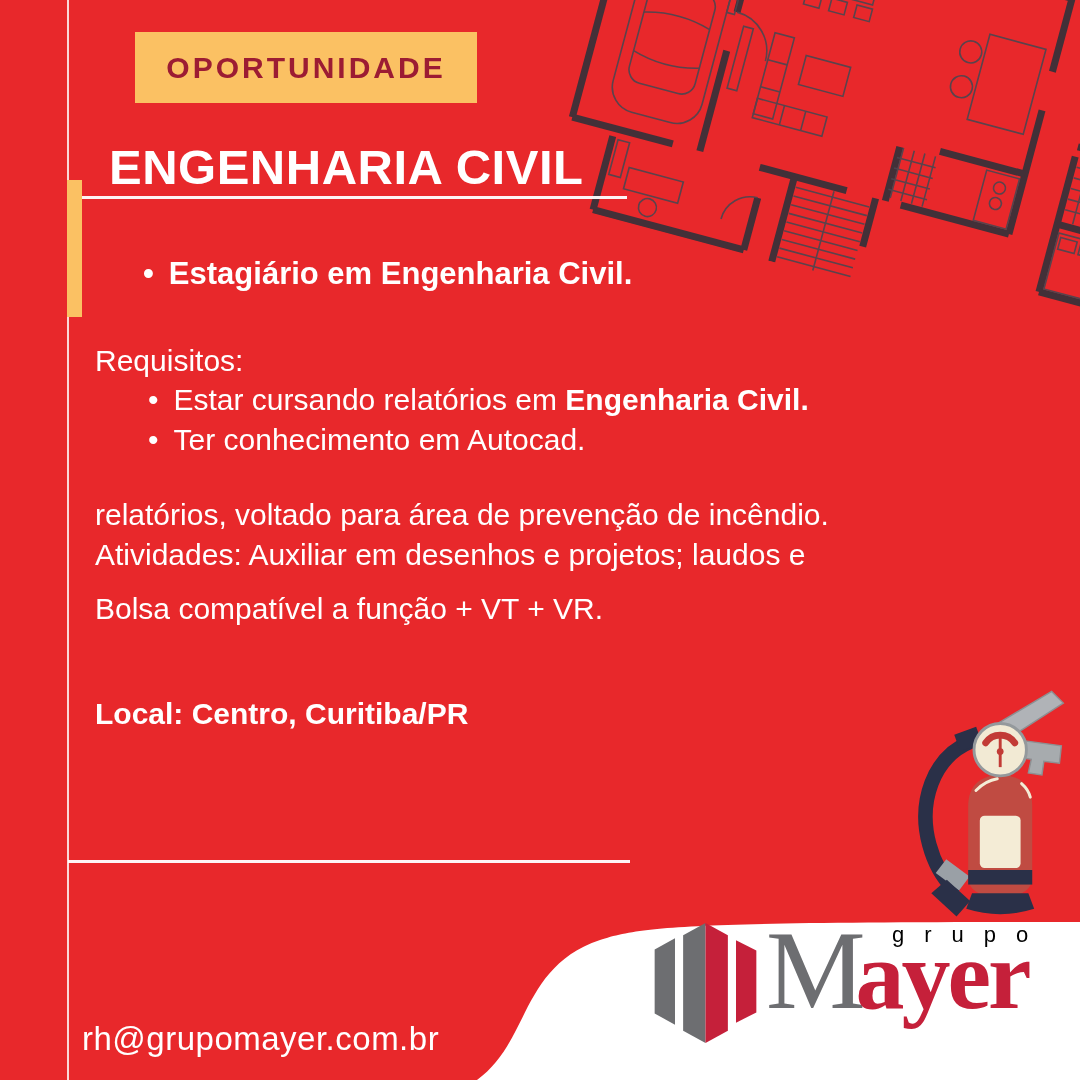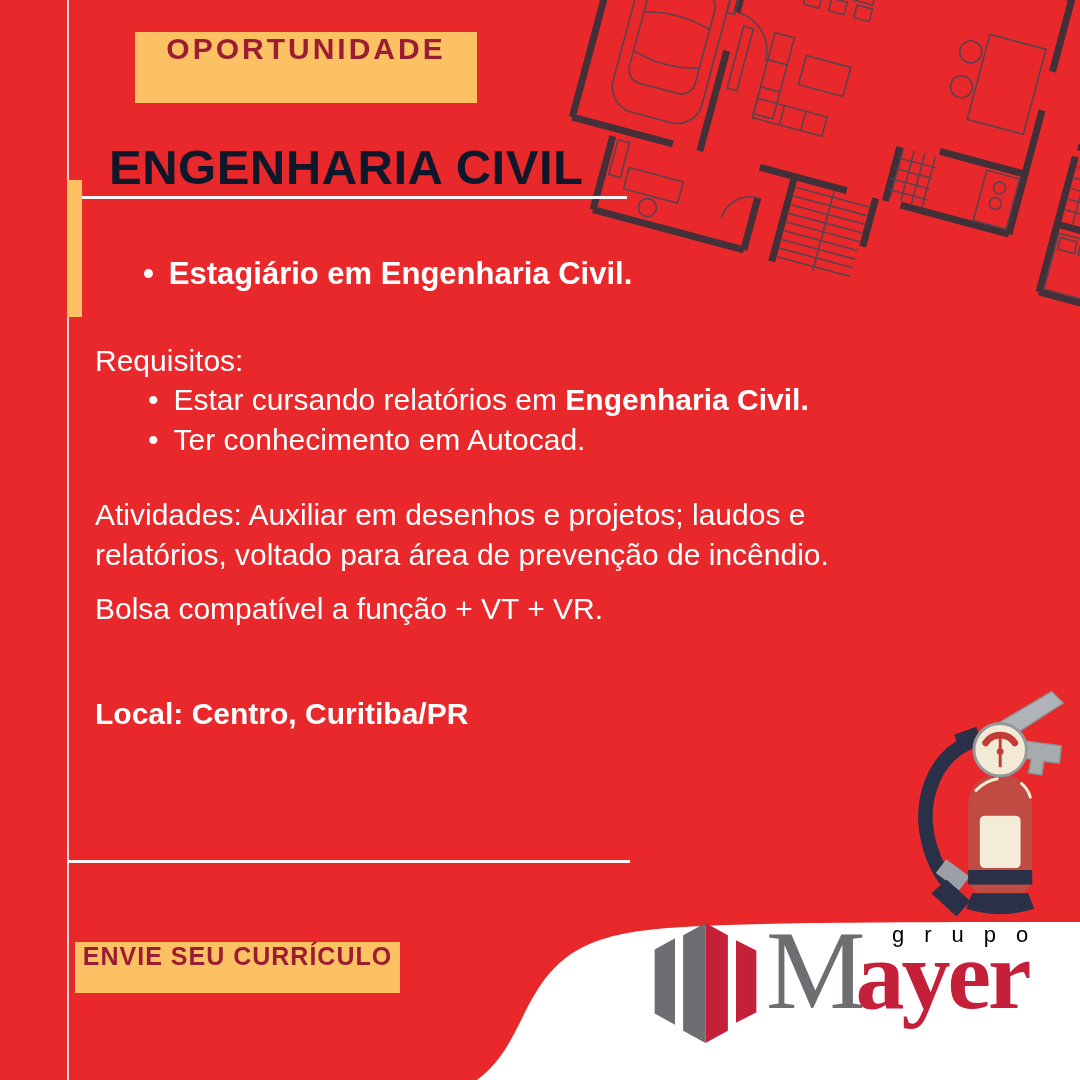--- a/index.html
+++ b/index.html
@@ -10,25 +10,25 @@
   }
   
   .vline{position:absolute;left:67px;top:0;width:2px;height:1080px;background:rgba(255,255,255,.82);}
   .rule{position:absolute;height:3px;background:rgba(255,255,255,.95);}
   .rule.top{left:68px;top:196px;width:559px;}
   .rule.bottom{left:68px;top:860px;width:562px;}
   .accent-bar{position:absolute;left:67px;top:180px;width:15px;height:137px;background:#fbc163;}
 
   
   .badge{position:absolute;background:#fbc163;color:#9c1c33;font-weight:bold;
-         display:flex;align-items:flex-start;justify-content:center;}
+         display:flex;align-items:center;justify-content:center;}
   .badge.top-badge{left:135px;top:32px;width:342px;height:71px;font-size:30px;letter-spacing:3px;}
   .badge.cta-badge{left:75px;top:942px;width:325px;height:51px;font-size:25px;letter-spacing:1px;}
 
-  .title{position:absolute;left:109px;top:139px;color:#0f172a;font-size:49px;font-weight:bold;letter-spacing:.5px;white-space:nowrap;}
+  .title{position:absolute;left:109px;top:139px;color:#ffffff;font-size:49px;font-weight:bold;letter-spacing:.5px;white-space:nowrap;}
 
   .body-text{position:absolute;color:#fff;font-size:30px;line-height:40px;white-space:nowrap;}
   .bullet-row{display:flex;align-items:baseline;}
   .bullet-row .dot{margin-right:15px;}
   .pos-row{left:143px;top:254px;font-size:31px;font-weight:bold;}
   .req-label{left:95px;top:341px;}
   .req-item-1{left:148px;top:380px;}
   .req-item-2{left:148px;top:420px;}
   .atividades{left:95px;top:495px;}
   .bolsa{left:95px;top:589px;}
@@ -161,22 +161,22 @@
   <div class="body-text req-item-1 bullet-row">
     <span class="dot">•</span>
     <span><span>Estar cursando relatórios em </span><b>Engenharia Civil.</b></span>
   </div>
   <div class="body-text req-item-2 bullet-row">
     <span class="dot">•</span>
     <span><span>Ter conhecimento em Autocad.</span><b></b></span>
   </div>
 
   <div class="body-text atividades">
+    <div>relatórios, voltado para área de prevenção de incêndio.</div>
     <div>Atividades: Auxiliar em desenhos e projetos; laudos e</div>
-    <div>relatórios, voltado para área de prevenção de incêndio.</div>
   </div>
 
   <div class="body-text bolsa">Bolsa compatível a função + VT + VR.</div>
   <div class="body-text local">Local: Centro, Curitiba/PR</div>
 
   <div class="rule bottom"></div>
 
   <div class="extinguisher">
     <svg width="165" height="236" viewBox="0 0 170 240">
       <path d="M64,56 C26,72 10,118 22,162 C28,184 36,196 46,206" stroke="#2a3048" stroke-width="15" fill="none" stroke-linecap="round"></path>
@@ -196,23 +196,21 @@
       <path d="M80,57 A18,18 0 0 1 110,57" stroke="#c23b36" stroke-width="7" fill="none" stroke-linecap="round"></path>
       <line x1="95" y1="50" x2="95" y2="82" stroke="#c23b36" stroke-width="3"></line>
       <circle cx="95" cy="66" r="3.5" fill="#c23b36"></circle>
     </svg>
   </div>
 
   <svg class="bottom-curve" viewBox="0 0 620 158" preserveAspectRatio="none">
     <path d="M17,158 C70,120 60,45 140,18 C185,3 240,0 620,0 L620,158 Z" fill="#ffffff"></path>
   </svg>
 
-  <div class="badge cta-badge">
-    <span>ENVIE SEU CURRÍCULO</span>
-  </div>
+  <div class="email">rh@grupomayer.com.br</div>
 
   <div class="mayer-logo">
     <svg class="logo-icon" width="103" height="120" viewBox="0 0 100 118">
       <polygon points="0,26 20,15 20,100 0,89" fill="#6d6e71"></polygon>
       <polygon points="28,12 50,0 50,118 28,106" fill="#6d6e71"></polygon>
       <polygon points="50,0 72,12 72,106 50,118" fill="#c5203a"></polygon>
       <polygon points="80,17 100,27 100,88 80,98" fill="#c5203a"></polygon>
     </svg>
     <div class="logo-text">
       <span class="logo-m">M</span><span class="logo-ayer">ayer</span>

